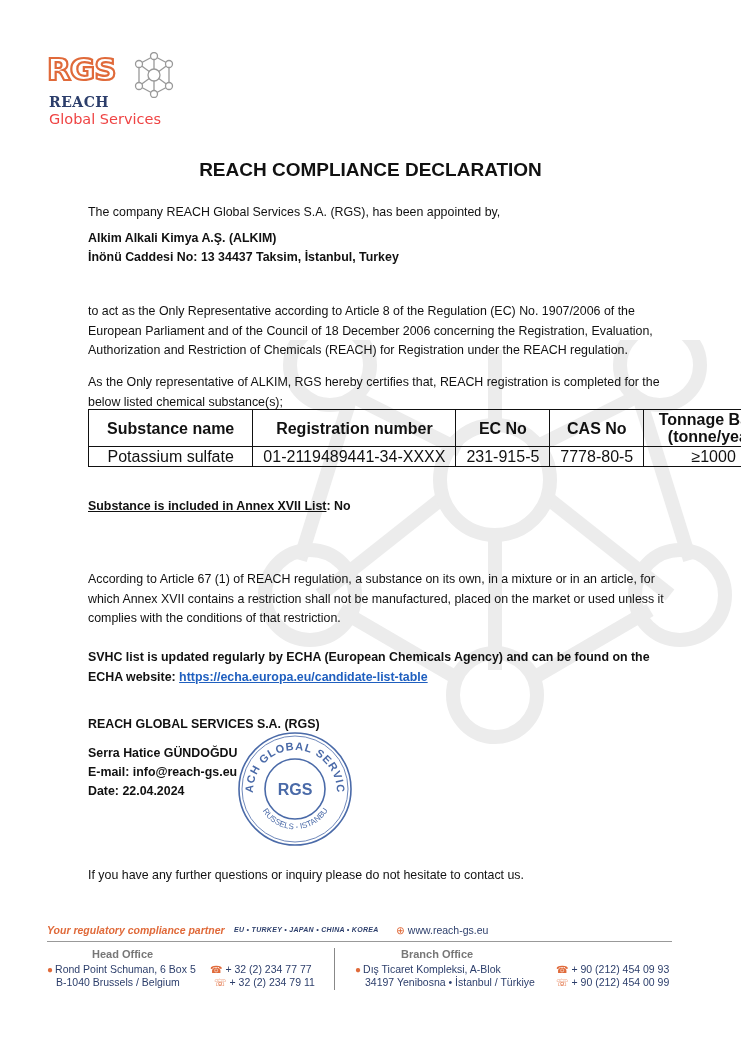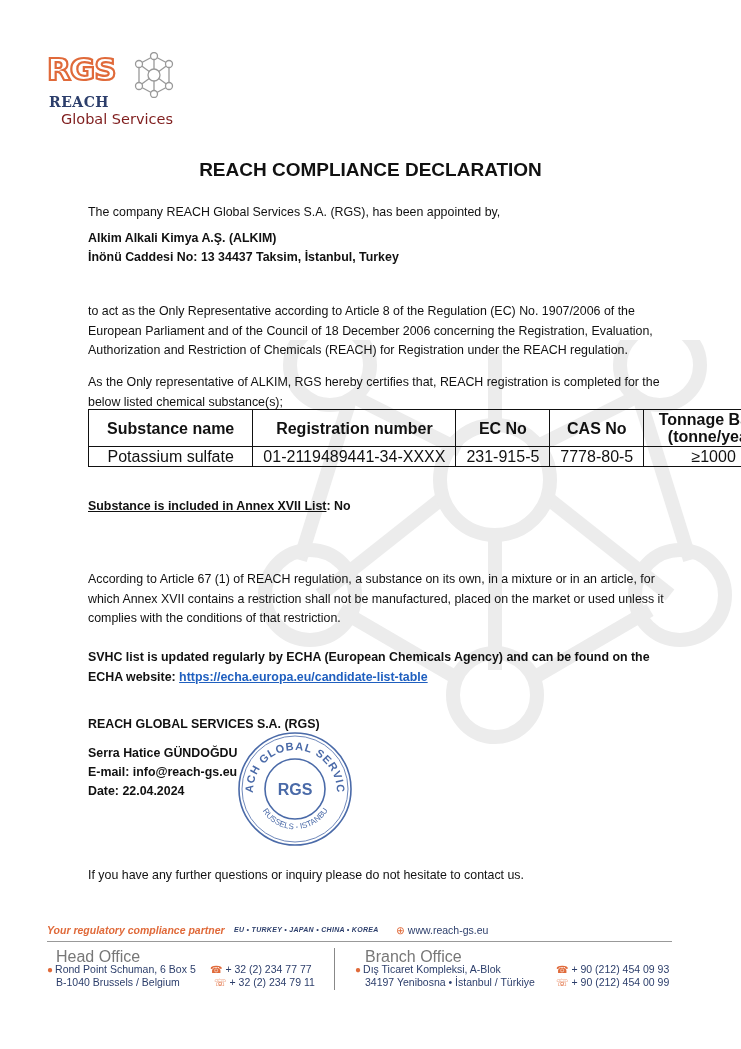--- a/index.html
+++ b/index.html
@@ -8,22 +8,22 @@
   .page { position: absolute; inset: 0; }
 
   
   .logo { position: absolute; left: 47px; top: 52px; width: 130px; height: 80px; }
   .logo-rgs { position: absolute; left: 0; top: 0; font-family: "DejaVu Sans", sans-serif;
               font-weight: bold; font-size: 31px; letter-spacing: -1px;
               color: #fff; -webkit-text-stroke: 2.2px #e06a3a; line-height: 34px; }
   .logo-molecule { position: absolute; left: 84px; top: 0; width: 46px; height: 46px; }
   .logo-reach { position: absolute; left: 2px; top: 42px; font-family: "DejaVu Serif", serif;
                 font-weight: bold; font-size: 14px; color: #2c3e6b; letter-spacing: 0.5px; }
-  .logo-global { position: absolute; left: 2px; top: 59px; font-size: 14.5px; color: #7f1d1d;
-                 font-family: "DejaVu Sans", sans-serif; white-space: nowrap; margin-left: 12px; }
+  .logo-global { position: absolute; left: 2px; top: 59px; font-size: 14.5px; color: #ef4444;
+                 font-family: "DejaVu Sans", sans-serif; white-space: nowrap; }
 
   
   .watermark { position: absolute; left: 230px; top: 340px; width: 520px; height: 420px; opacity: 1; }
 
   
   .title { position: absolute; left: 0; right: 0; top: 159px; text-align: center;
            font-weight: bold; font-size: 19px; letter-spacing: 0; }
   .p { position: absolute; left: 88px; width: 600px; font-size: 12.4px; line-height: 19.5px; }
   .b { font-weight: bold; }
   .u { text-decoration: underline; }
@@ -40,21 +40,21 @@
 
   
   .f-tagline { position: absolute; left: 47px; top: 924px; font-size: 10.5px; font-weight: bold;
                font-style: italic; color: #e06a3a; }
   .f-regions { position: absolute; left: 234px; top: 926px; font-size: 7px; font-weight: bold;
                font-style: italic; color: #2c3e6b; letter-spacing: 0.3px; }
   .f-web { position: absolute; left: 396px; top: 924px; font-size: 10.5px; color: #2c3e6b; }
   .f-web .globe { color: #e06a3a; margin-right: 3px; }
   .f-rule { position: absolute; left: 47px; top: 941px; width: 625px; height: 1px; background: #999; }
   .f-vrule { position: absolute; left: 334px; top: 948px; width: 1px; height: 42px; background: #888; }
-  .f-head { position: absolute; font-size: 16px; font-weight: normal; color: #777; }
+  .f-head { position: absolute; font-size: 11px; font-weight: bold; color: #777; margin-left: 36px; }
   .f-line { position: absolute; font-size: 10.5px; color: #2c3e6b; white-space: nowrap; line-height: 13px; }
   .pin { color: #e06a3a; font-size: 10px; margin-right: 2px; }
   .ico { color: #e06a3a; font-size: 10px; margin-right: 3px; }
 </style>
 </head>
 <body>
 
 <div class="page">
 
   <svg class="watermark" viewBox="0 0 520 420">

